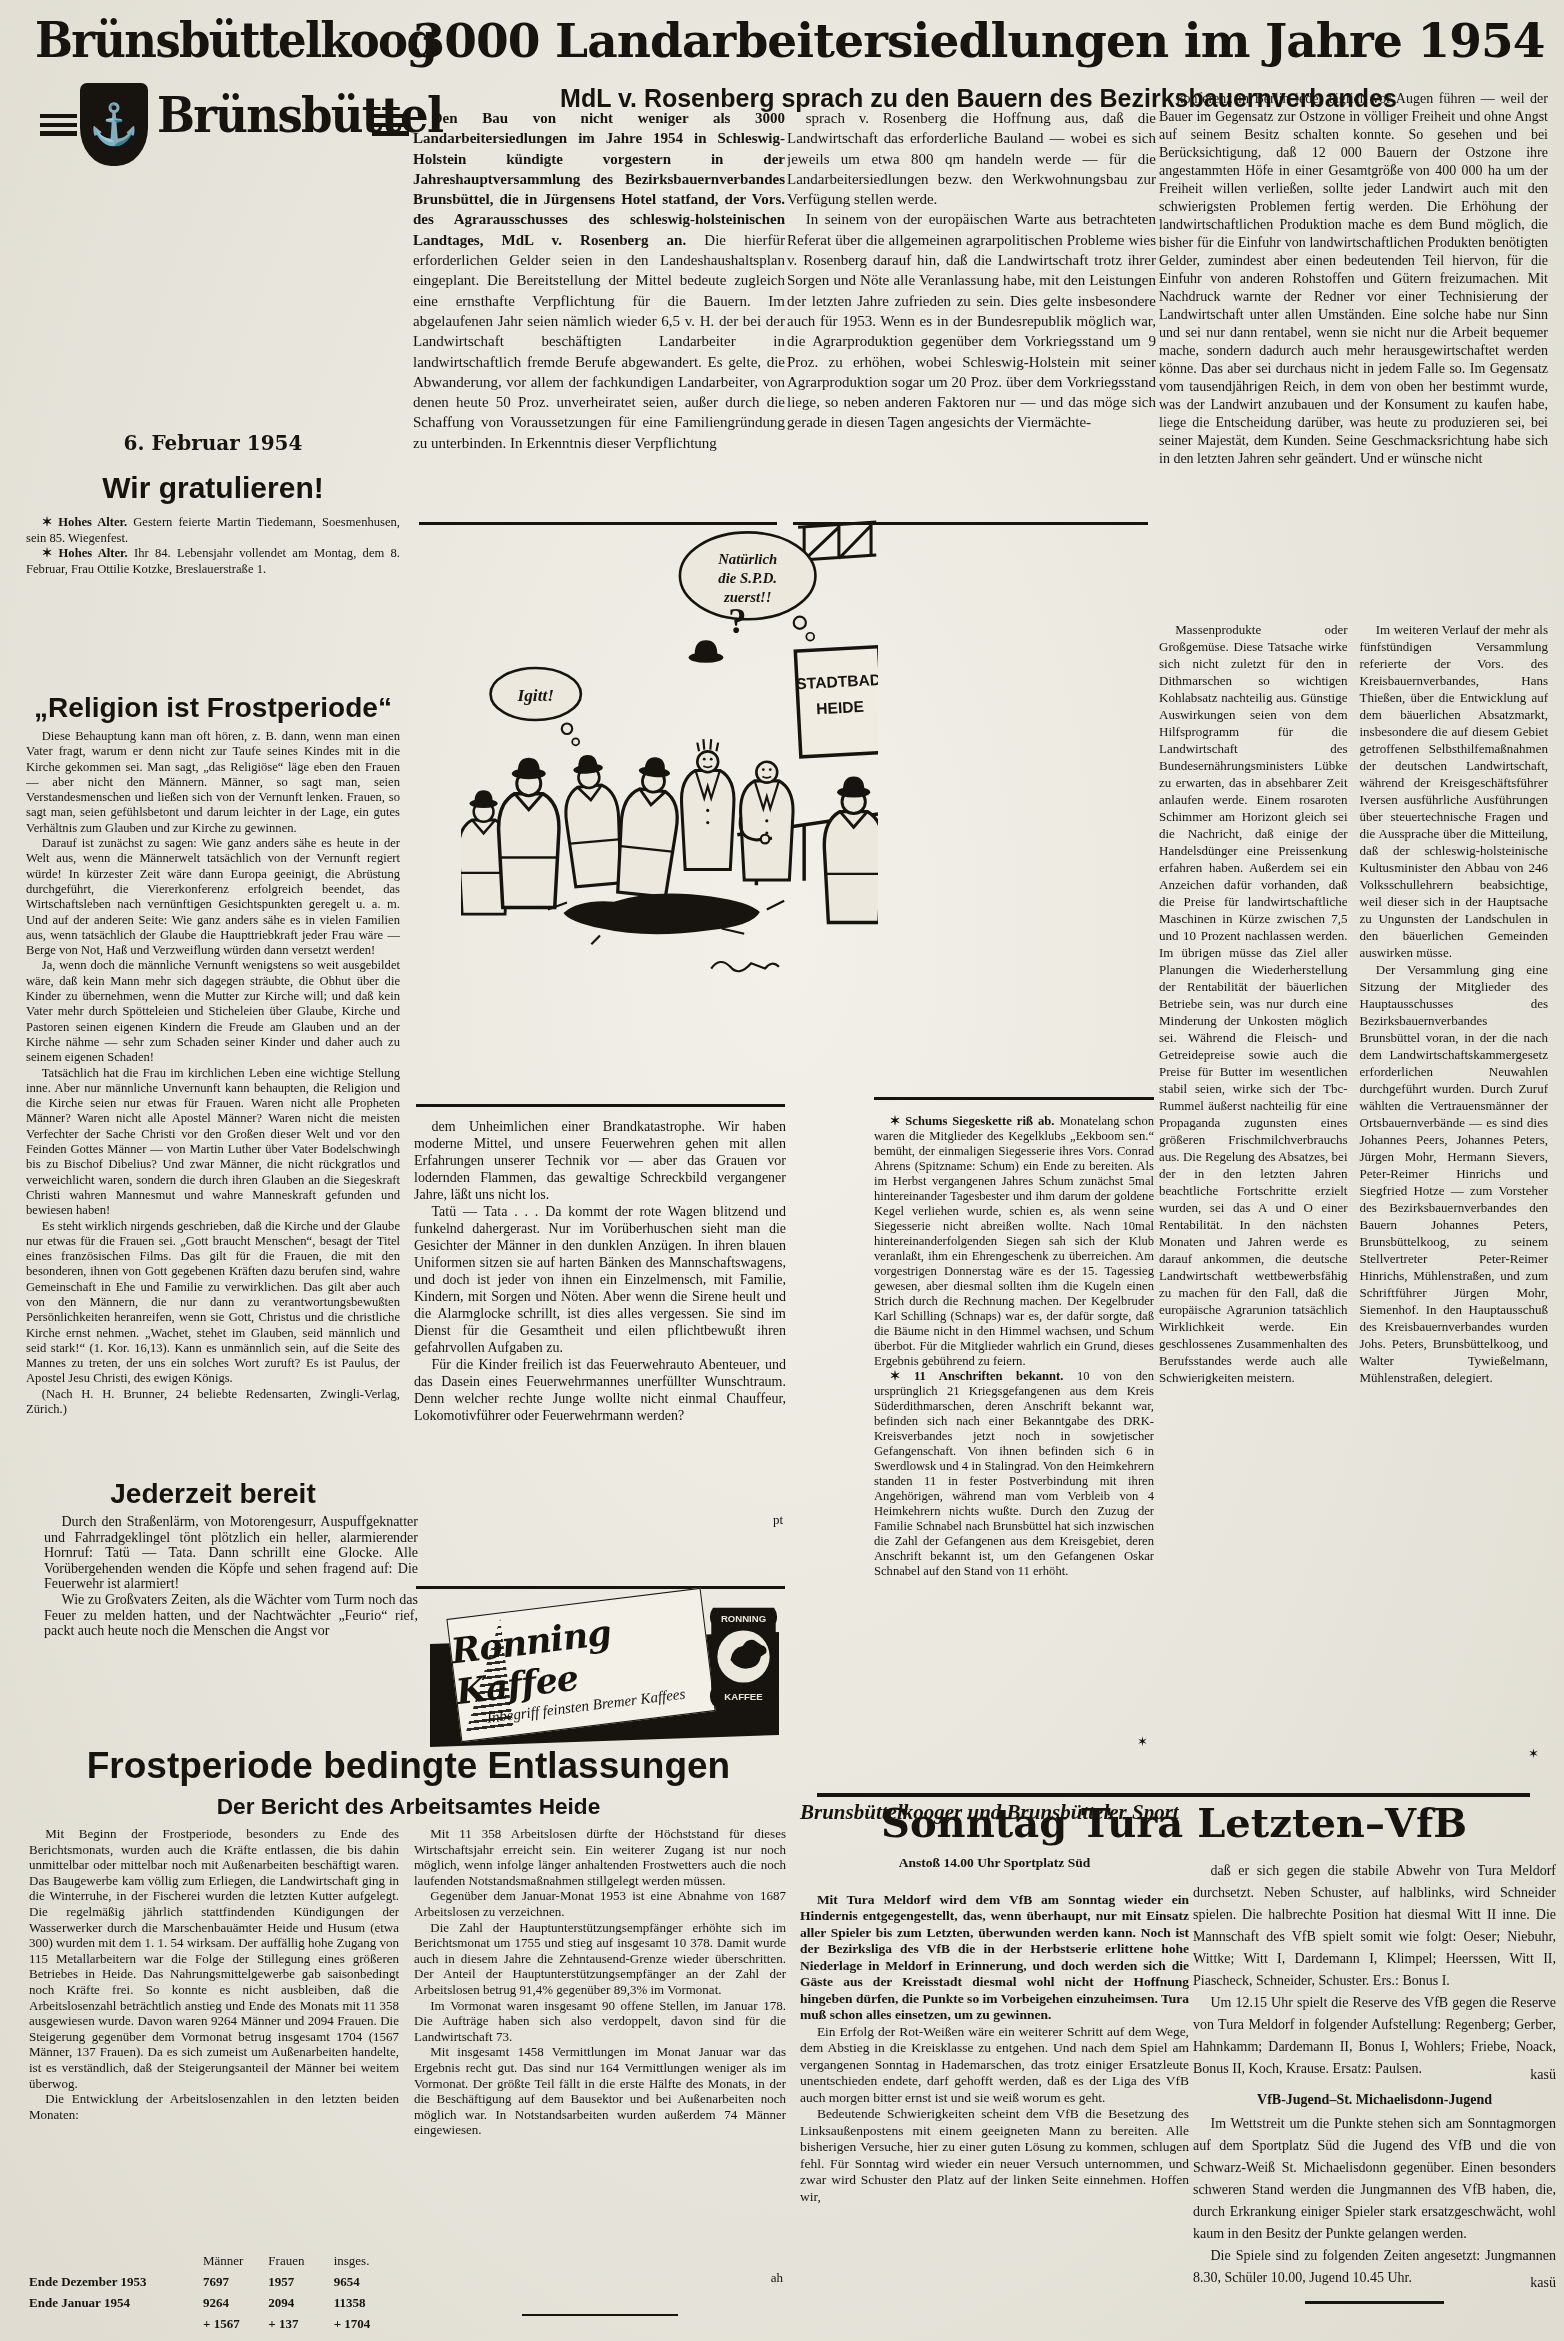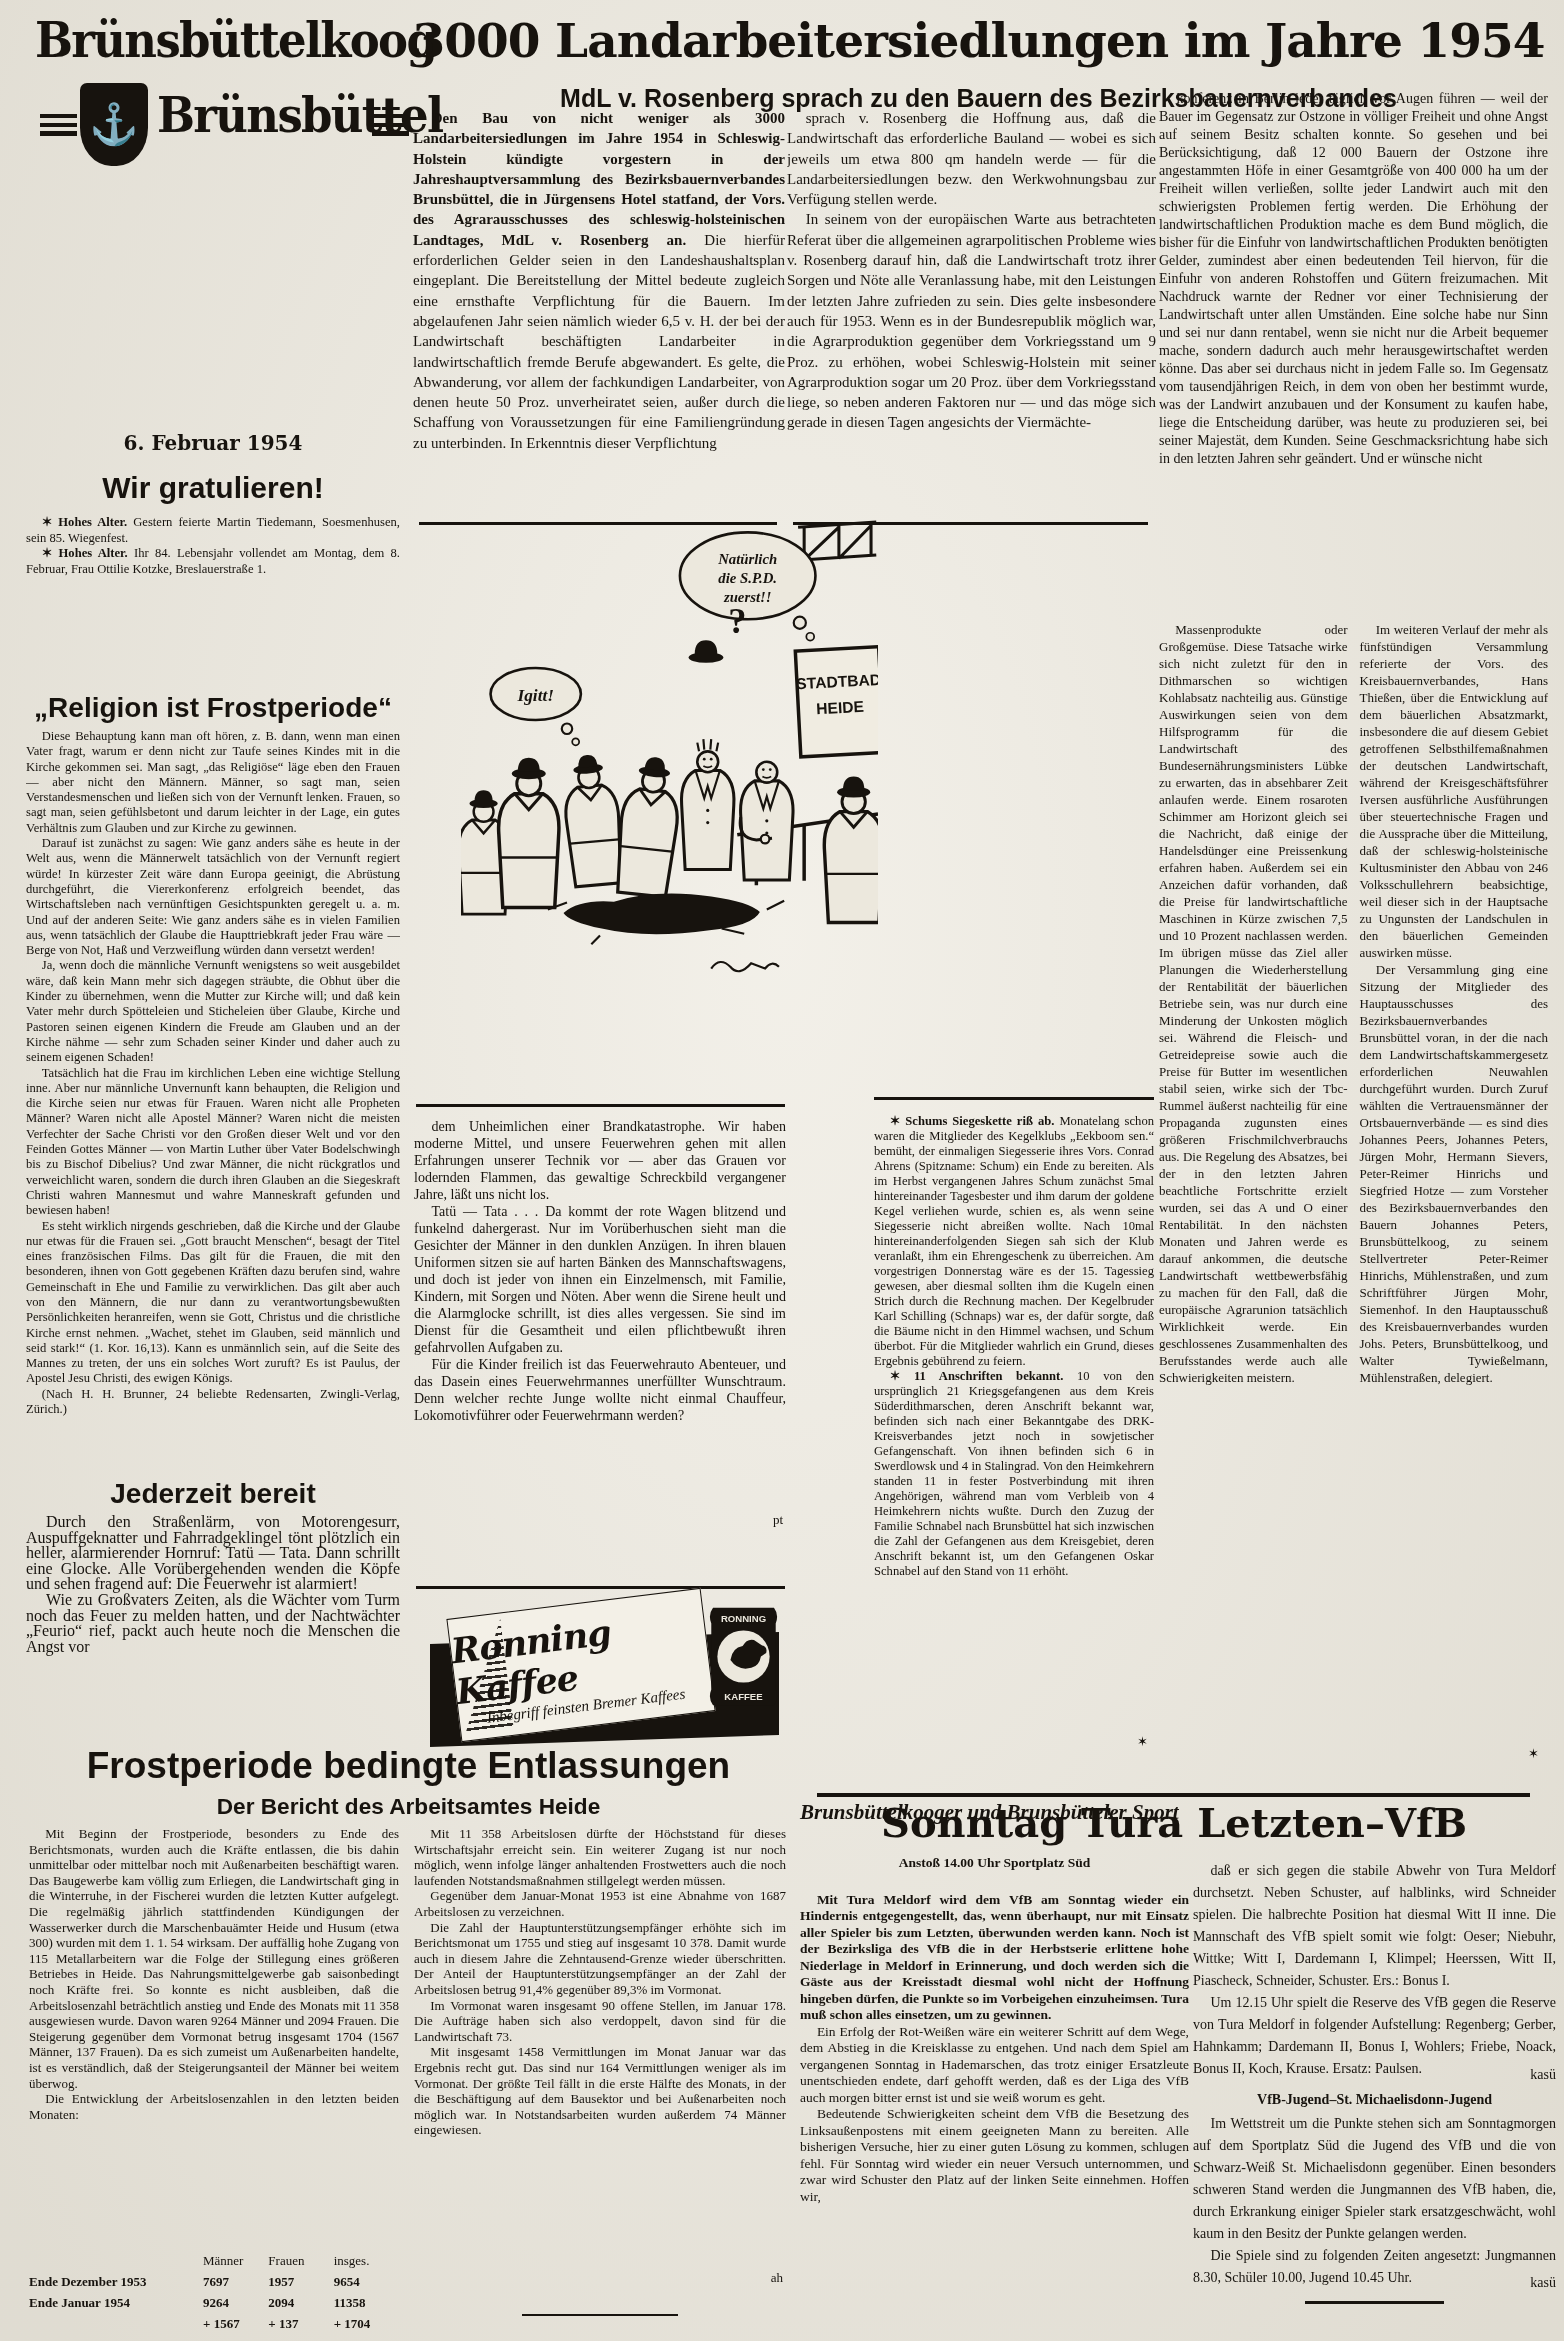--- a/index.html
+++ b/index.html
@@ -71,21 +71,21 @@
   <div class="col" style="left:26px;top:729px;width:374px;height:739px;font-size:12.6px;line-height:15.3px;">
       <p class="para">Diese Behauptung kann man oft hören, z. B. dann, wenn man einen Vater fragt, warum er denn nicht zur Taufe seines Kindes mit in die Kirche gekommen sei. Man sagt, „das Religiöse“ läge eben den Frauen — aber nicht den Männern. Männer, so sagt man, seien Verstandesmenschen und ließen sich von der Vernunft lenken. Frauen, so sagt man, seien gefühlsbetont und darum leichter in der Lage, ein gutes Verhältnis zum Glauben und zur Kirche zu gewinnen.</p>
       <p class="para">Darauf ist zunächst zu sagen: Wie ganz anders sähe es heute in der Welt aus, wenn die Männerwelt tatsächlich von der Vernunft regiert würde! In kürzester Zeit wäre dann Europa geeinigt, die Abrüstung durchgeführt, die Viererkonferenz erfolgreich beendet, das Wirtschaftsleben nach vernünftigen Gesichtspunkten geregelt u. a. m. Und auf der anderen Seite: Wie ganz anders sähe es in vielen Familien aus, wenn tatsächlich der Glaube die Haupttriebkraft jeder Frau wäre — Berge von Not, Haß und Verzweiflung würden dann versetzt werden!</p>
       <p class="para">Ja, wenn doch die männliche Vernunft wenigstens so weit ausgebildet wäre, daß kein Mann mehr sich dagegen sträubte, die Obhut über die Kinder zu übernehmen, wenn die Mutter zur Kirche will; und daß kein Vater mehr durch Spötteleien und Sticheleien über Glaube, Kirche und Pastoren seinen eigenen Kindern die Freude am Glauben und an der Kirche nähme — sehr zum Schaden seiner Kinder und daher auch zu seinem eigenen Schaden!</p>
       <p class="para">Tatsächlich hat die Frau im kirchlichen Leben eine wichtige Stellung inne. Aber nur männliche Unvernunft kann behaupten, die Religion und die Kirche seien nur etwas für Frauen. Waren nicht alle Propheten Männer? Waren nicht alle Apostel Männer? Waren nicht die meisten Verfechter der Sache Christi vor den Großen dieser Welt und vor den Feinden Gottes Männer — von Martin Luther über Vater Bodelschwingh bis zu Bischof Dibelius? Und zwar Männer, die nicht rückgratlos und verweichlicht waren, sondern die durch ihren Glauben an die Siegeskraft Christi wahren Mannesmut und wahre Manneskraft gefunden und bewiesen haben!</p>
       <p class="para">Es steht wirklich nirgends geschrieben, daß die Kirche und der Glaube nur etwas für die Frauen sei. „Gott braucht Menschen“, besagt der Titel eines französischen Films. Das gilt für die Frauen, die mit den besonderen, ihnen von Gott gegebenen Kräften dazu berufen sind, wahre Gemeinschaft in Ehe und Familie zu verwirklichen. Das gilt aber auch von den Männern, die nur dann zu verantwortungsbewußten Persönlichkeiten heranreifen, wenn sie Gott, Christus und die christliche Kirche ernst nehmen. „Wachet, stehet im Glauben, seid männlich und seid stark!“ (1. Kor. 16,13). Kann es unmännlich sein, auf die Seite des Mannes zu treten, der uns ein solches Wort zuruft? Es ist Paulus, der Apostel Jesu Christi, des ewigen Königs.</p>
       <p class="para">(Nach H. H. Brunner, 24 beliebte Redensarten, Zwingli-Verlag, Zürich.)</p>
     </div>
 
   <div class="abs h-sans" style="left:26px;top:1471px;width:374px;font-size:28px;">Jederzeit bereit</div>
-  <div class="col" style="left:26px;top:1514px;width:374px;height:252px;font-size:16px;line-height:15.6px;">
+  <div class="col" style="left:44px;top:1514px;width:374px;height:252px;font-size:14px;line-height:15.6px;">
       <p class="para">Durch den Straßenlärm, von Motorengesurr, Auspuffgeknatter und Fahrradgeklingel tönt plötzlich ein heller, alarmierender Hornruf: Tatü — Tata. Dann schrillt eine Glocke. Alle Vorübergehenden wenden die Köpfe und sehen fragend auf: Die Feuerwehr ist alarmiert!</p>
       <p class="para">Wie zu Großvaters Zeiten, als die Wächter vom Turm noch das Feuer zu melden hatten, und der Nachtwächter „Feurio“ rief, packt auch heute noch die Menschen die Angst vor</p>
     </div>
 
   <div class="abs h-serif" style="left:409px;top:17.4px;width:1139px;font-size:47px;letter-spacing:-0.9px;">3000 Landarbeitersiedlungen im Jahre 1954</div>
   <div class="abs h-sans" style="left:409px;top:77px;width:1139px;font-size:25px;">MdL v. Rosenberg sprach zu den Bauern des Bezirksbauernverbandes</div>
 
   <div class="col" style="left:413px;top:108px;width:372px;height:410px;font-size:15px;line-height:20.3px;">
       <p class="para"><span class="lead">Den Bau von nicht weniger als 3000 Landarbeitersiedlungen im Jahre 1954 in Schleswig-Holstein kündigte vorgestern in der Jahreshauptversammlung des Bezirksbauernverbandes Brunsbüttel, die in Jürgensens Hotel statfand, der Vors. des Agrarausschusses des schleswig-holsteinischen Landtages, MdL v. Rosenberg an. </span>Die hierfür erforderlichen Gelder seien in den Landeshaushaltsplan eingeplant. Die Bereitstellung der Mittel bedeute zugleich eine ernsthafte Verpflichtung für die Bauern. Im abgelaufenen Jahr seien nämlich wieder 6,5 v. H. der bei der Landwirtschaft beschäftigten Landarbeiter in landwirtschaftlich fremde Berufe abgewandert. Es gelte, die Abwanderung, vor allem der fachkundigen Landarbeiter, von denen heute 50 Proz. unverheiratet seien, außer durch die Schaffung von Voraussetzungen für eine Familiengründung zu unterbinden. In Erkenntnis dieser Verpflichtung</p>
     </div>

